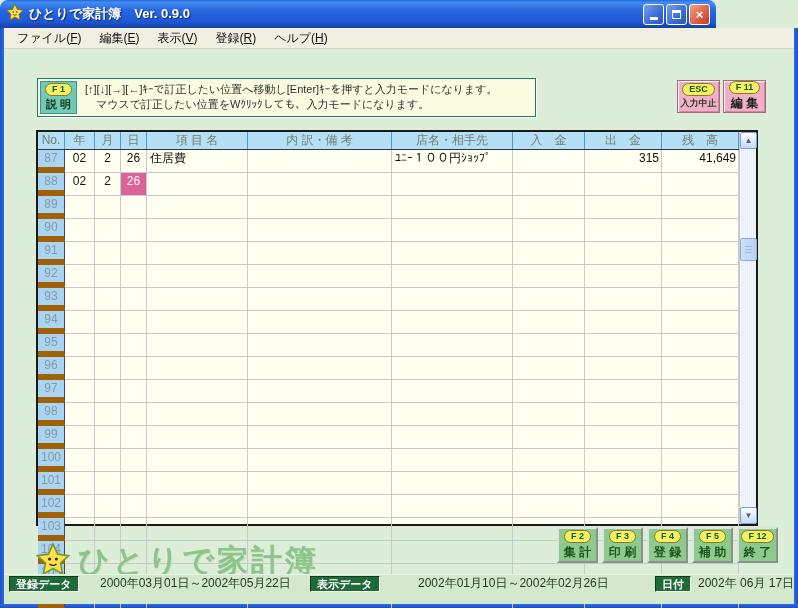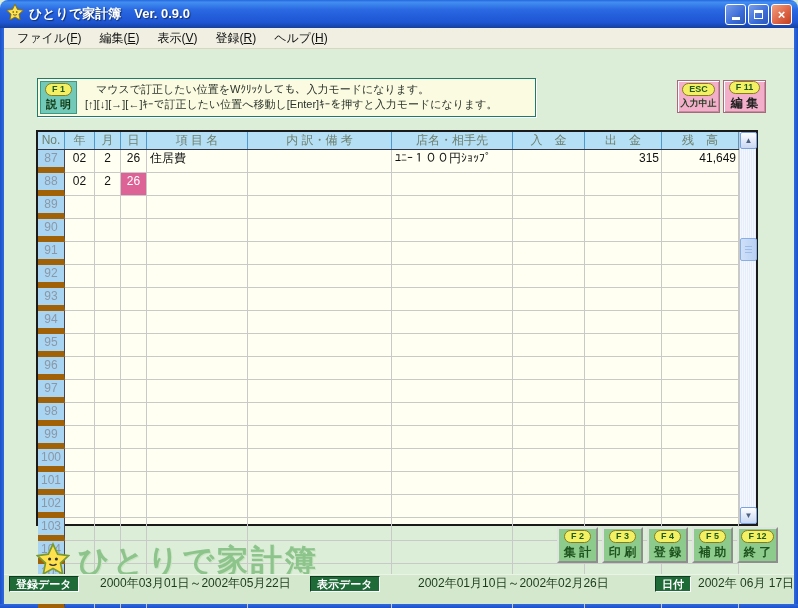--- a/index.html
+++ b/index.html
@@ -1,21 +1,21 @@
 <!DOCTYPE html>
 <html><head>
 <meta charset="utf-8">
 <style>
   * { margin:0; padding:0; box-sizing:border-box; }
   body { width:798px; height:608px; font-family:"Liberation Sans","DejaVu Sans",sans-serif; }
 
   .window { position:relative; width:798px; height:608px; background:#DCEDD8; overflow:hidden; }
 
   
-  .titlebar { position:absolute; top:0; left:0; width:798px; height:28px;
+  .titlebar { position:absolute; top:0; left:0; width:716px; height:28px;
     background:linear-gradient(180deg,#2666E0 0%,#418FF0 8%,#2A68E2 35%,#1E55D2 80%,#15409E 100%);
     border-radius:8px 8px 0 0; display:flex; align-items:center; padding:0 6px; }
   .frame-left,.frame-right { position:absolute; top:28px; bottom:0; width:4px;
     background:linear-gradient(90deg,#1C50C8,#2E6AE0); }
   .frame-left{left:0;} .frame-right{right:0; background:linear-gradient(90deg,#2E6AE0,#1C50C8);}
   .frame-bottom { position:absolute; bottom:0; left:0; width:798px; height:4px;
     background:linear-gradient(180deg,#2E6AE0,#1C50C8); }
   .title-text { color:#fff; font-weight:bold; font-size:13px; margin-left:5px;
     text-shadow:1px 1px 1px #10306E; white-space:pre; }
   .win-buttons { margin-left:auto; display:flex; gap:2px; }
@@ -146,22 +146,22 @@
     </div>
 
   <div class="content">
 
     <div class="help-panel">
       <div class="f1-btn">
         <span class="key-badge">F 1</span>
         <span class="f1-label">説 明</span>
       </div>
       <div class="help-text">
+        <div>[↑][↓][→][←]ｷｰで訂正したい位置へ移動し[Enter]ｷｰを押すと入力モードになります。</div>
         <div>　マウスで訂正したい位置をWｸﾘｯｸしても、入力モードになります。</div>
-        <div>[↑][↓][→][←]ｷｰで訂正したい位置へ移動し[Enter]ｷｰを押すと入力モードになります。</div>
       </div>
     </div>
 
     <div class="edit-buttons">
       <div class="pink-btn">
         <span class="key-badge">ESC</span>
         <span class="pink-label-sm">入力中止</span>
       </div>
       <div class="pink-btn">
         <span class="key-badge">F 11</span>

